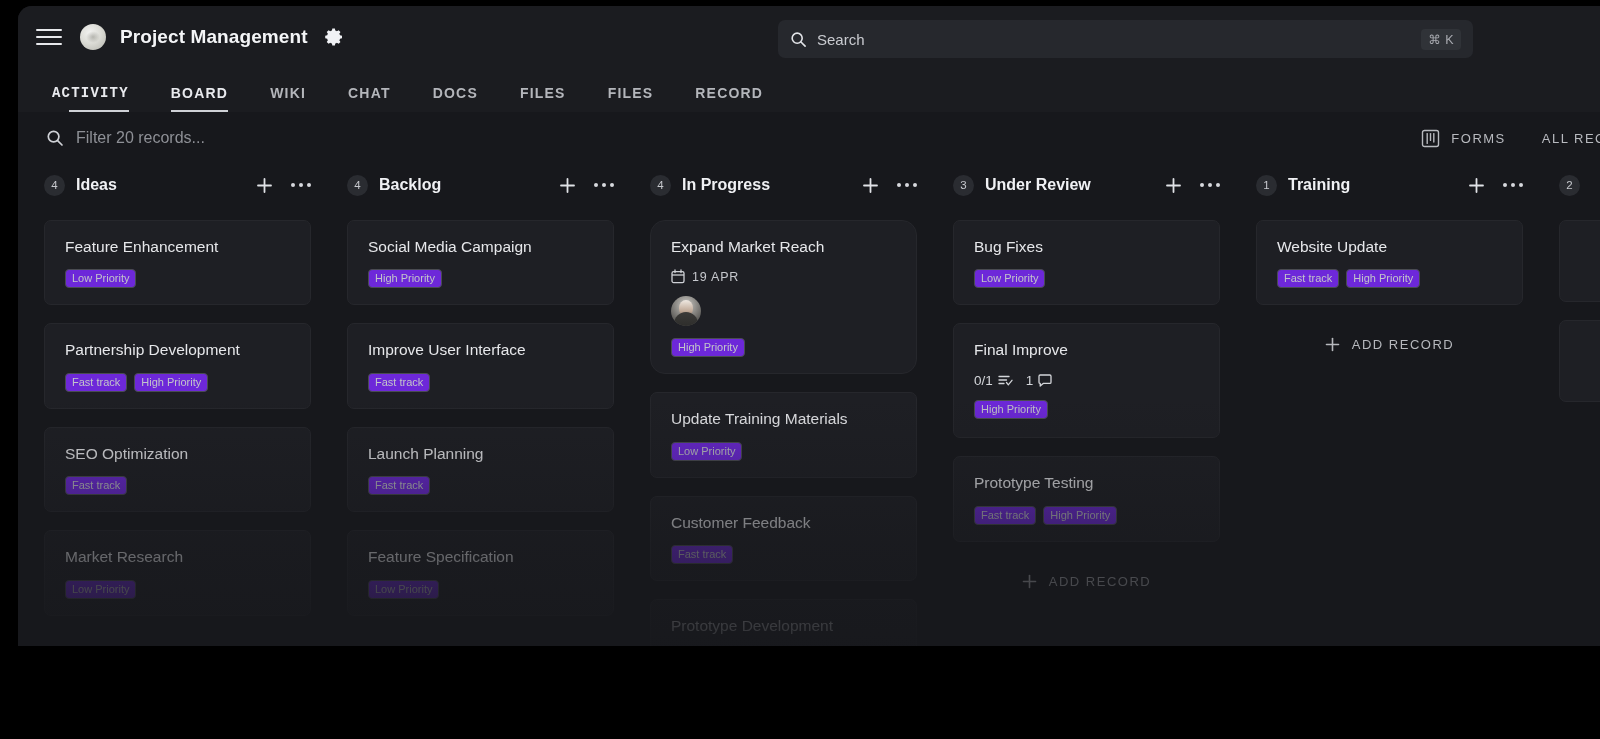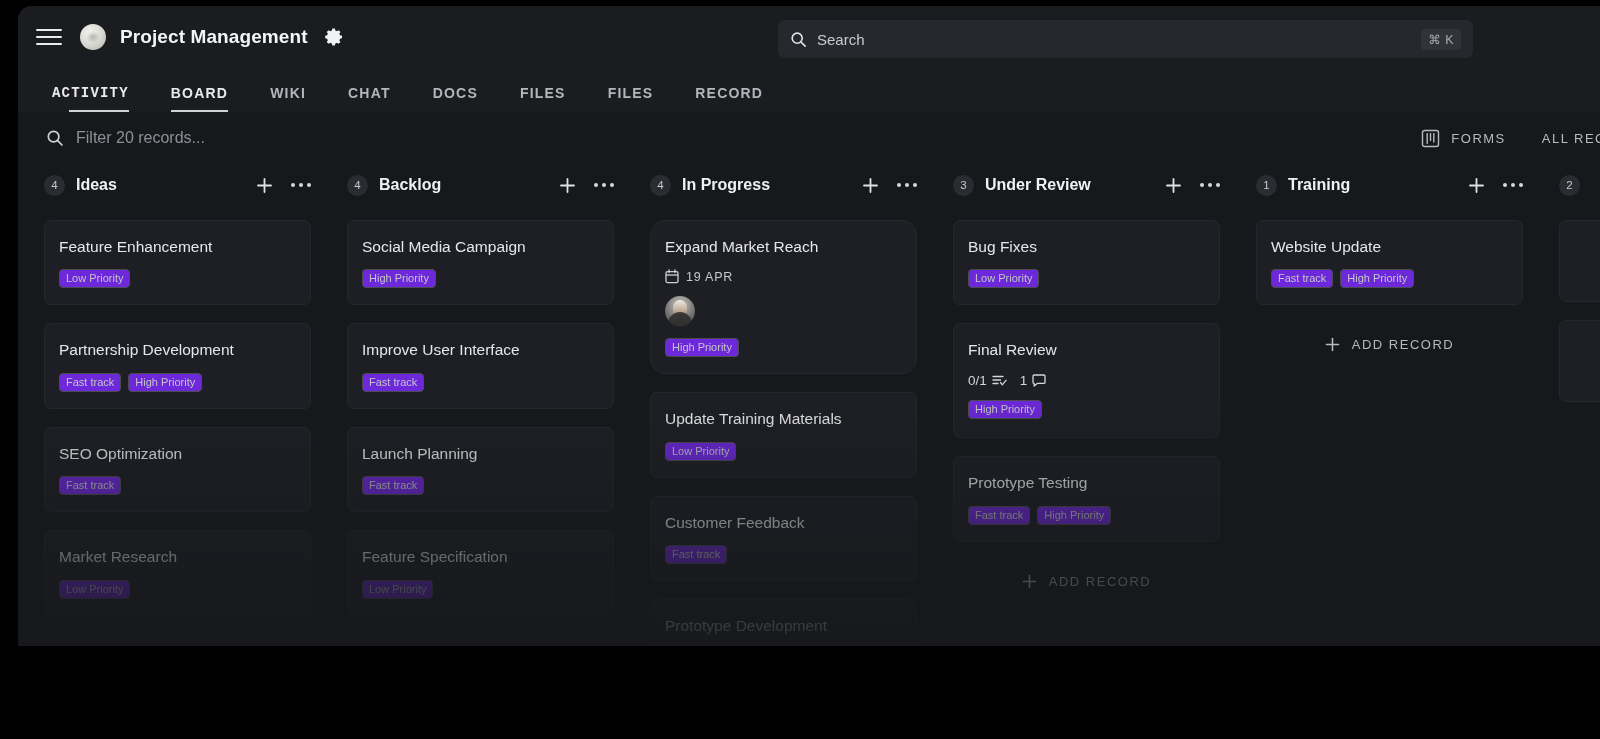--- a/index.html
+++ b/index.html
@@ -131,21 +131,21 @@
   }
   .col-actions { margin-left: auto; display: flex; align-items: center; gap: 18px; }
   .plus-ico, .dots-ico { cursor: pointer; }
   .plus-ico { width: 17px; height: 17px; }
   .dots-ico { width: 20px; height: 6px; display: flex; gap: 4px; align-items: center; }
   .dots-ico i { width: 4px; height: 4px; border-radius: 50%; background: #d7d9dd; display:block; }
   .card {
     background: #1e1f24;
     border: 1px solid #26272c;
     border-radius: 7px;
-    padding: 16px 14px 16px 14px;
+    padding: 16px 14px 16px 20px;
     margin-bottom: 18px;
     min-height: 82px;
   }
   .card-title {
     font-size: 15.5px; color: #e6e7ea; margin-bottom: 13px; line-height: 1.25;
   }
   .meta-row {
     display: flex; align-items: center; gap: 7px; margin-bottom: 12px;
     color: #c6c8cd; font-size: 13px;
   }
@@ -463,21 +463,21 @@
       </div>
 
       <div class="card">
         <div class="card-title">Bug Fixes</div>
         <div class="tags">
           <span class="tag">Low Priority</span>
         </div>
       </div>
 
       <div class="card" style="min-height:115px;">
-        <div class="card-title">Final Review</div>
+        <div class="card-title">Final Improve</div>
         <div class="counts-row">
           <span class="grp">
             <span>0/1</span>
             <span class="check-ico">
               <svg viewBox="0 0 15 13" width="15" height="13" fill="none" stroke="#d4d6da" stroke-width="1.3" stroke-linecap="round">
                 <line x1="1" y1="2.5" x2="11" y2="2.5"></line>
                 <line x1="1" y1="6" x2="8.5" y2="6"></line>
                 <line x1="1" y1="9.5" x2="6" y2="9.5"></line>
                 <polyline points="8.5,8.5 10.3,10.8 14,6.3"></polyline>
               </svg>

